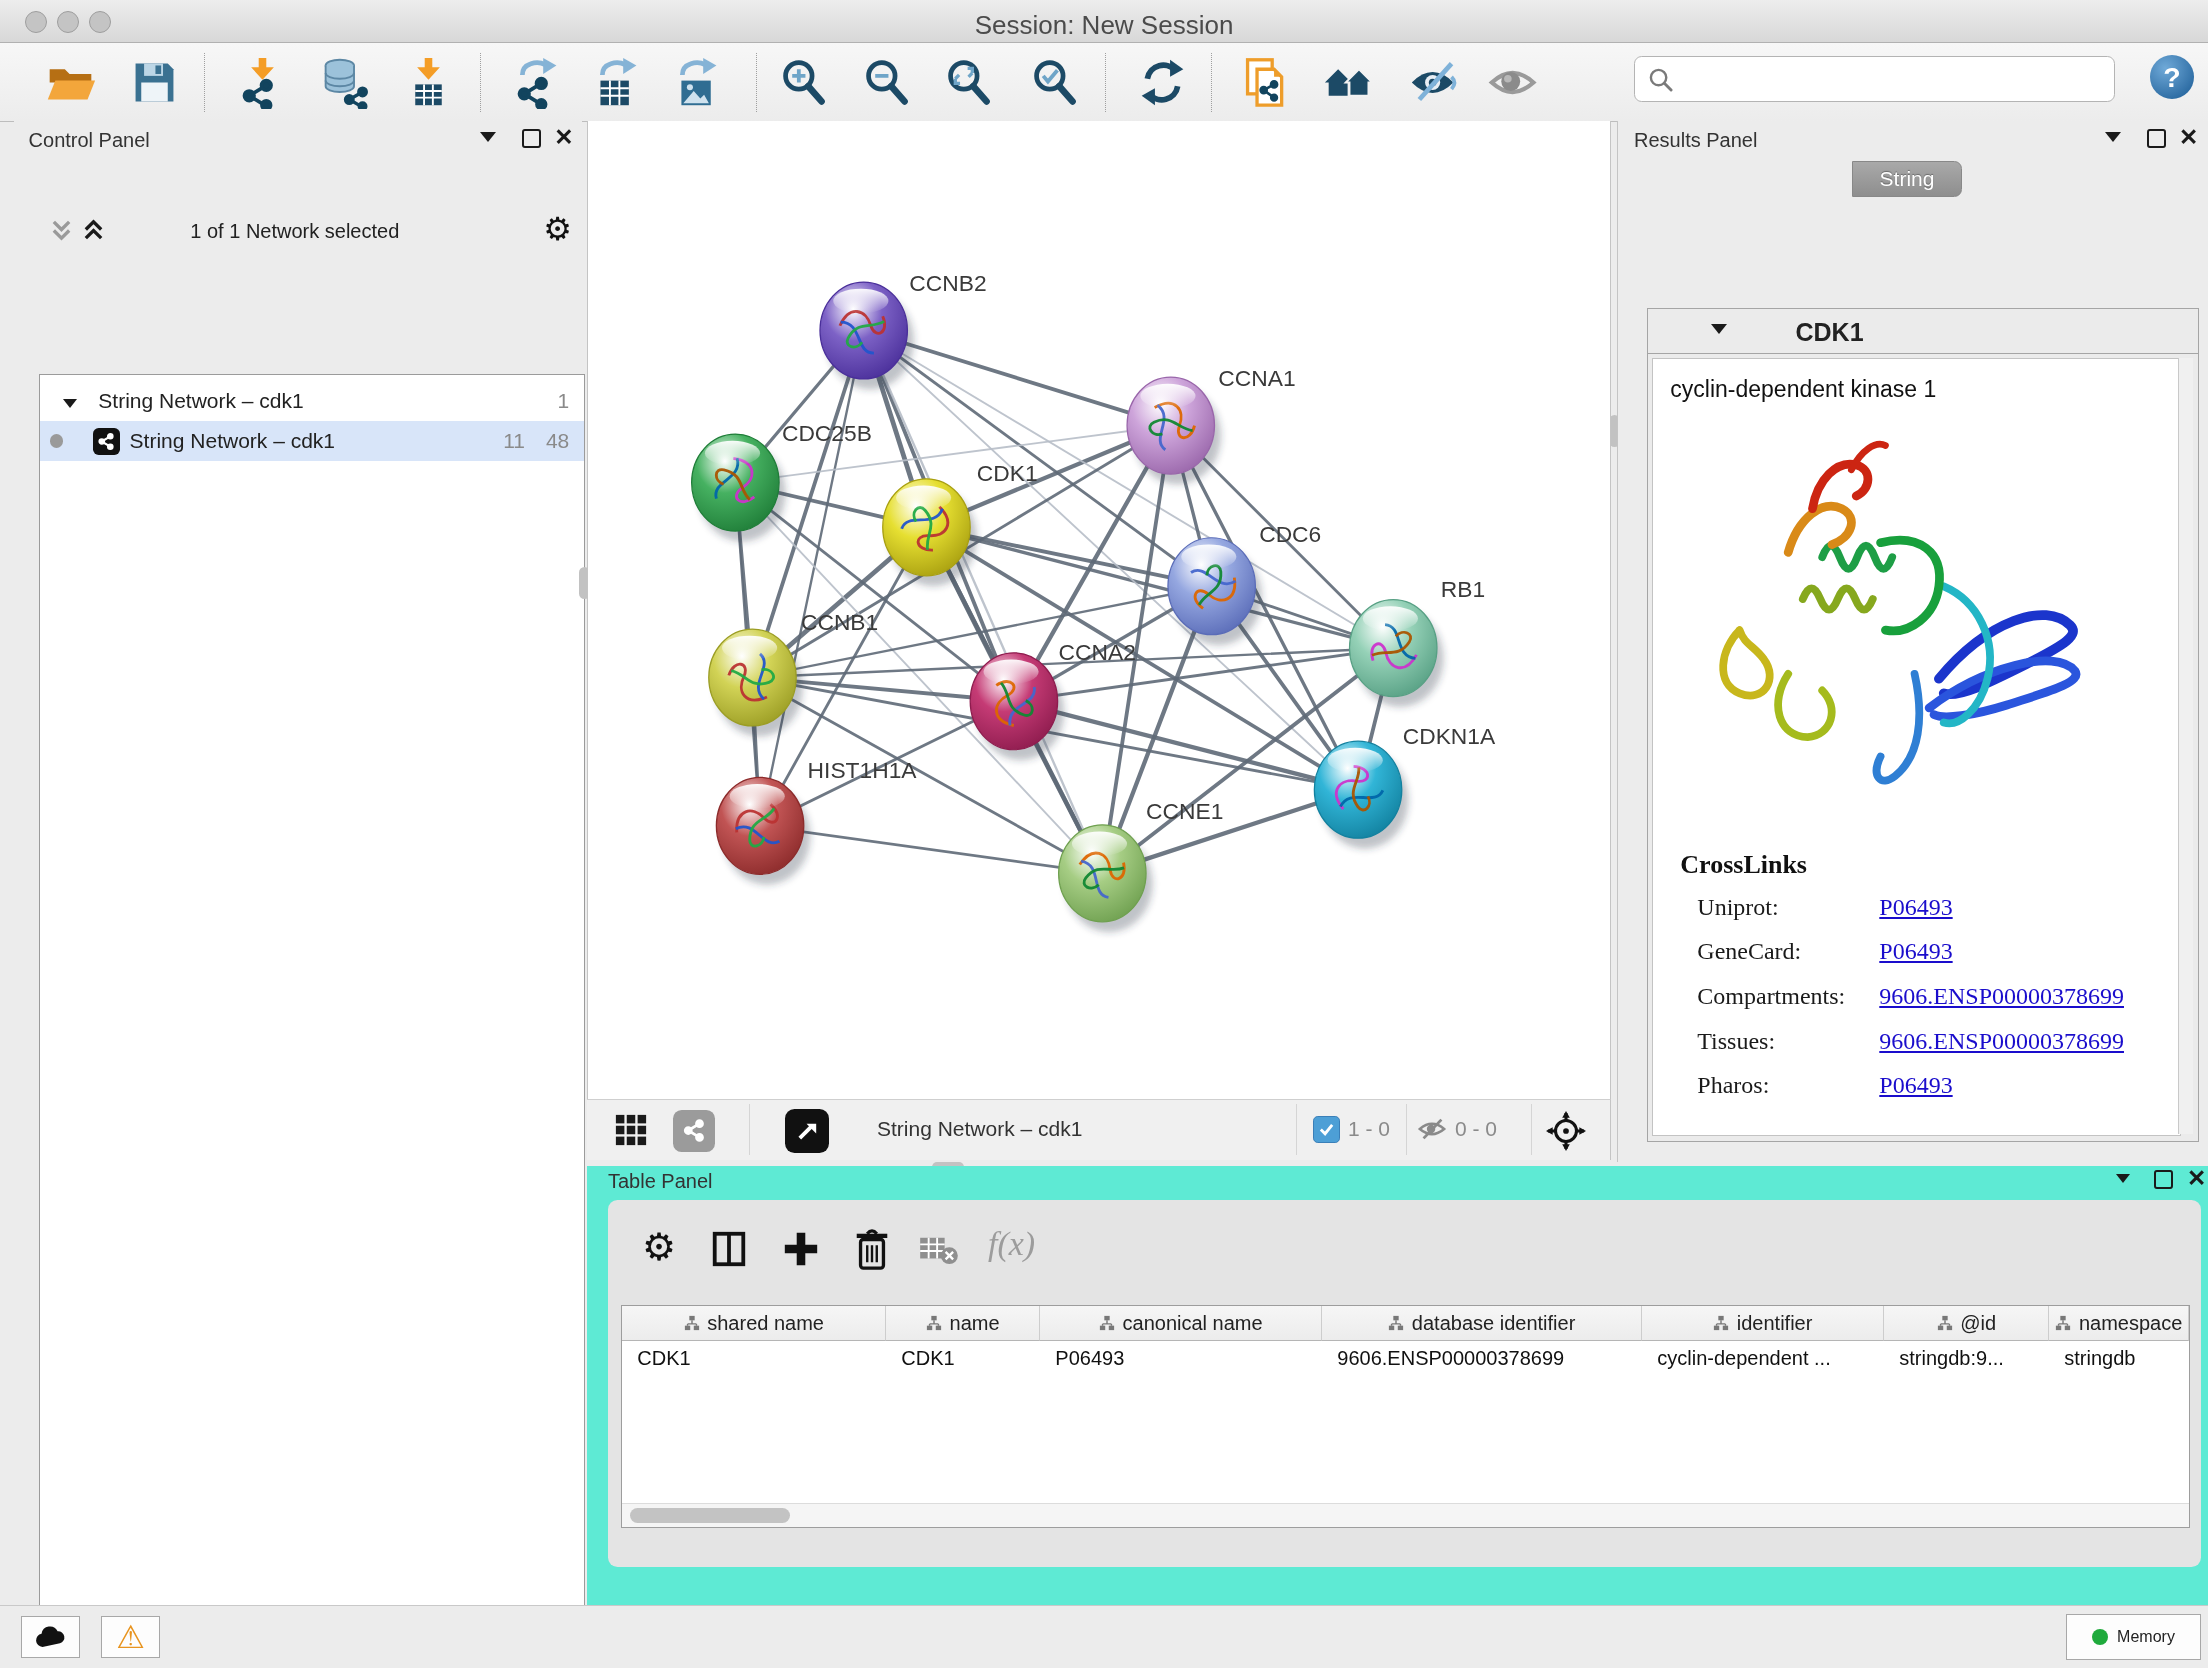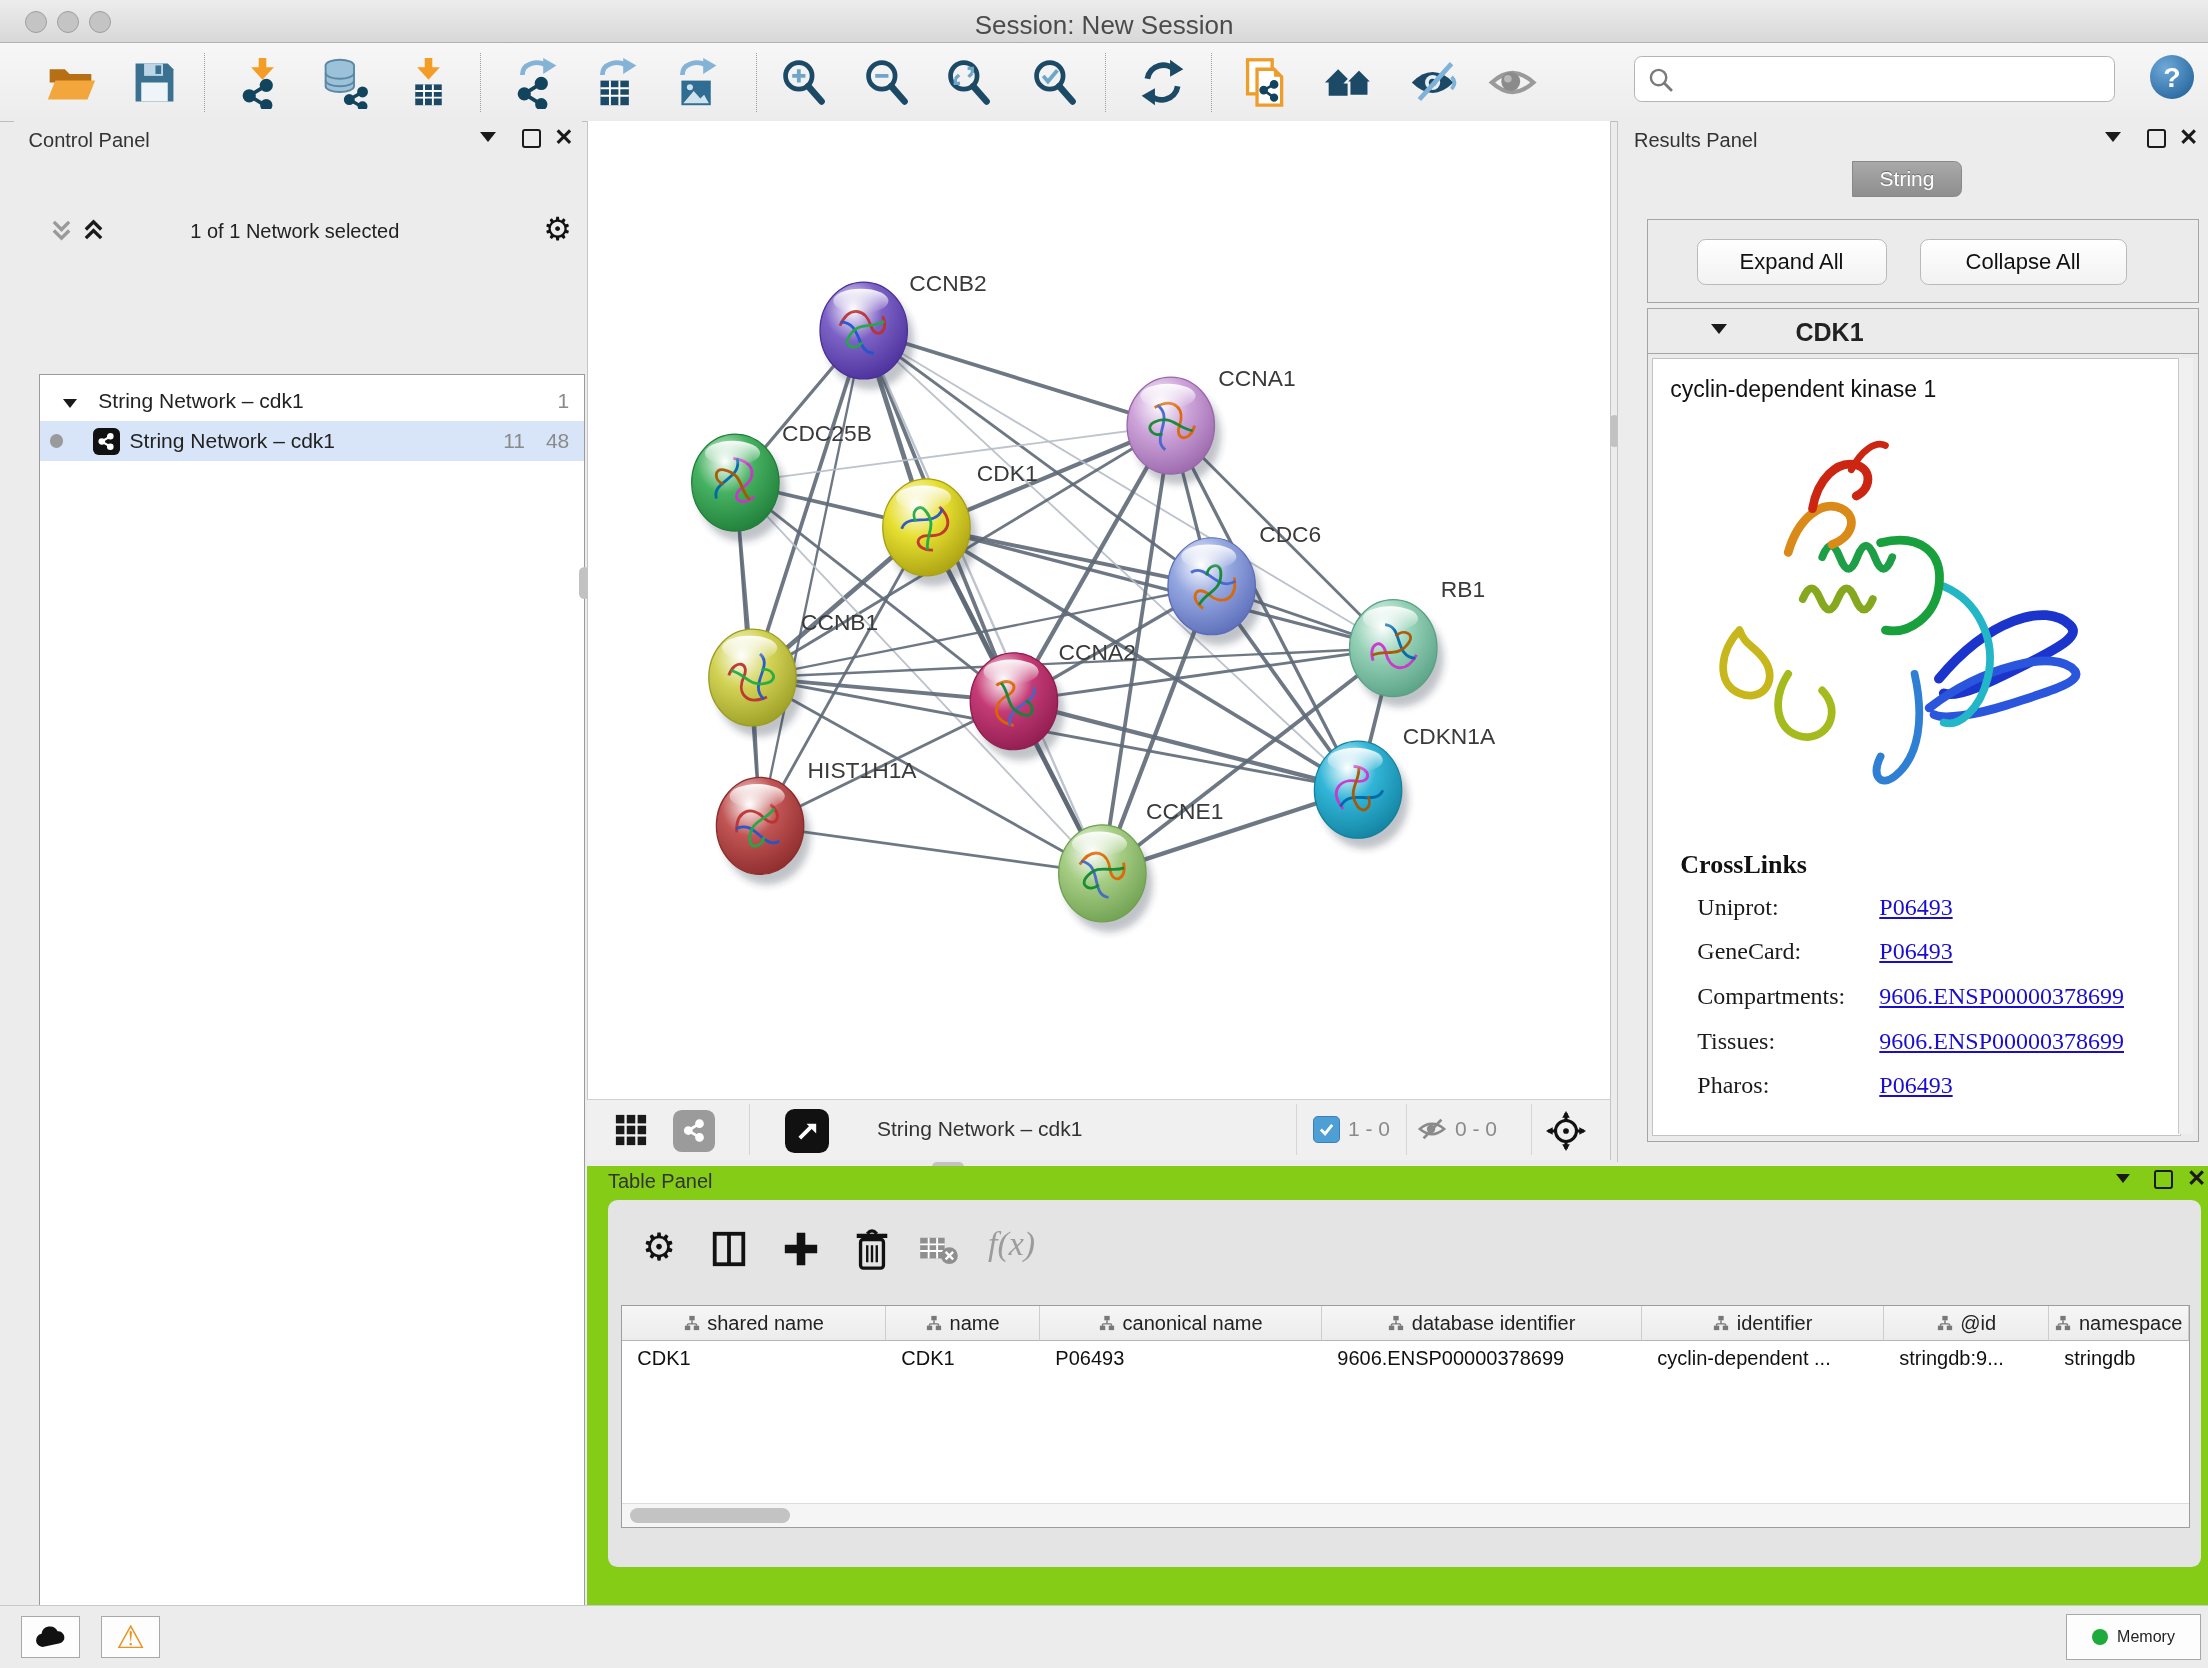--- a/index.html
+++ b/index.html
@@ -628,24 +628,20 @@
 </div>
 
 <div class="abs" style="left:1617px;top:121px;width:592px;height:1041px;background:#ececec;border-left:1px solid #c4c4c4;">
   <div class="abs ptitle" style="left:16px;top:7.6px;">Results Panel</div>
   <span class="abs tri-down" style="left:487px;top:11.4px;"></span>
   <span class="abs sqbtn" style="left:529px;top:7.6px;"></span>
   <span class="abs xbtn" style="left:561px;top:4.8px;">✕</span>
 
   <div class="abs tab first last active" style="left:234px;top:40px;width:110px;">String</div>
 
-  <div class="abs rbox" style="left:28.5px;top:98px;width:550px;height:82px;">
-    <div class="abs btn" style="left:49px;top:19px;width:188px;height:44px;">Expand All</div>
-    <div class="abs btn" style="left:272px;top:19px;width:205px;height:44px;">Collapse All</div>
-  </div>
 
   <div class="abs rbox" style="left:28.5px;top:187px;width:550px;height:832px;">
     <div class="abs" style="left:0;top:0;width:100%;height:44px;border-bottom:1.4px solid #a5a5a5;">
       <span class="abs tri-down" style="left:63px;top:15px;"></span>
       <span class="abs" style="left:148px;top:8.6px;font-size:25px;font-weight:bold;">CDK1</span>
     </div>
     <div class="abs" style="left:4.8px;top:49px;width:527px;height:776px;border:1px solid #c3c3c3;background:#ffffff;">
       <span class="abs" style="left:17px;top:17px;font-size:23px;color:#111;">cyclin-dependent kinase 1</span>
 
       <svg class="abs" style="left:38px;top:67px;" width="418" height="418" viewBox="0 0 420 430">
@@ -675,21 +671,21 @@
       <a class="abs xlink" style="left:226px;top:624px;">9606.ENSP00000378699</a>
       <span class="abs xlabel" style="left:44px;top:669px;">Tissues:</span>
       <a class="abs xlink" style="left:226px;top:669px;">9606.ENSP00000378699</a>
       <span class="abs xlabel" style="left:44px;top:713px;">Pharos:</span>
       <a class="abs xlink" style="left:226px;top:713px;">P06493</a>
     </div>
     <div class="abs" style="right:4.8px;top:49px;width:13.3px;height:776px;background:#f0f0f0;border-left:1px solid #c9c9c9;"></div>
   </div>
 </div>
 
-<div class="abs" style="left:587px;top:1166px;width:1622px;height:439px;background:#84cc16;">
+<div class="abs" style="left:587px;top:1166px;width:1622px;height:439px;background:#5eead4;">
   <div class="abs ptitle" style="left:21px;top:3.8px;">Table Panel</div>
   <span class="abs tri-down" style="left:1529px;top:7.6px;border-left-width:7.6px;border-right-width:7.6px;border-top-width:9.5px;"></span>
   <span class="abs sqbtn" style="left:1567px;top:3.8px;"></span>
   <span class="abs xbtn" style="left:1600px;top:1px;">✕</span>
 
   <div class="abs" style="left:21px;top:34px;width:1593px;height:367px;background:#e4e4e4;border-radius:9.5px;">
 
     <span class="abs" style="left:34px;top:25px;font-size:38px;color:#111;">⚙</span>
     <span class="abs" style="left:101px;top:28.5px;">
       <svg width="40" height="40" viewBox="0 0 42 42">

